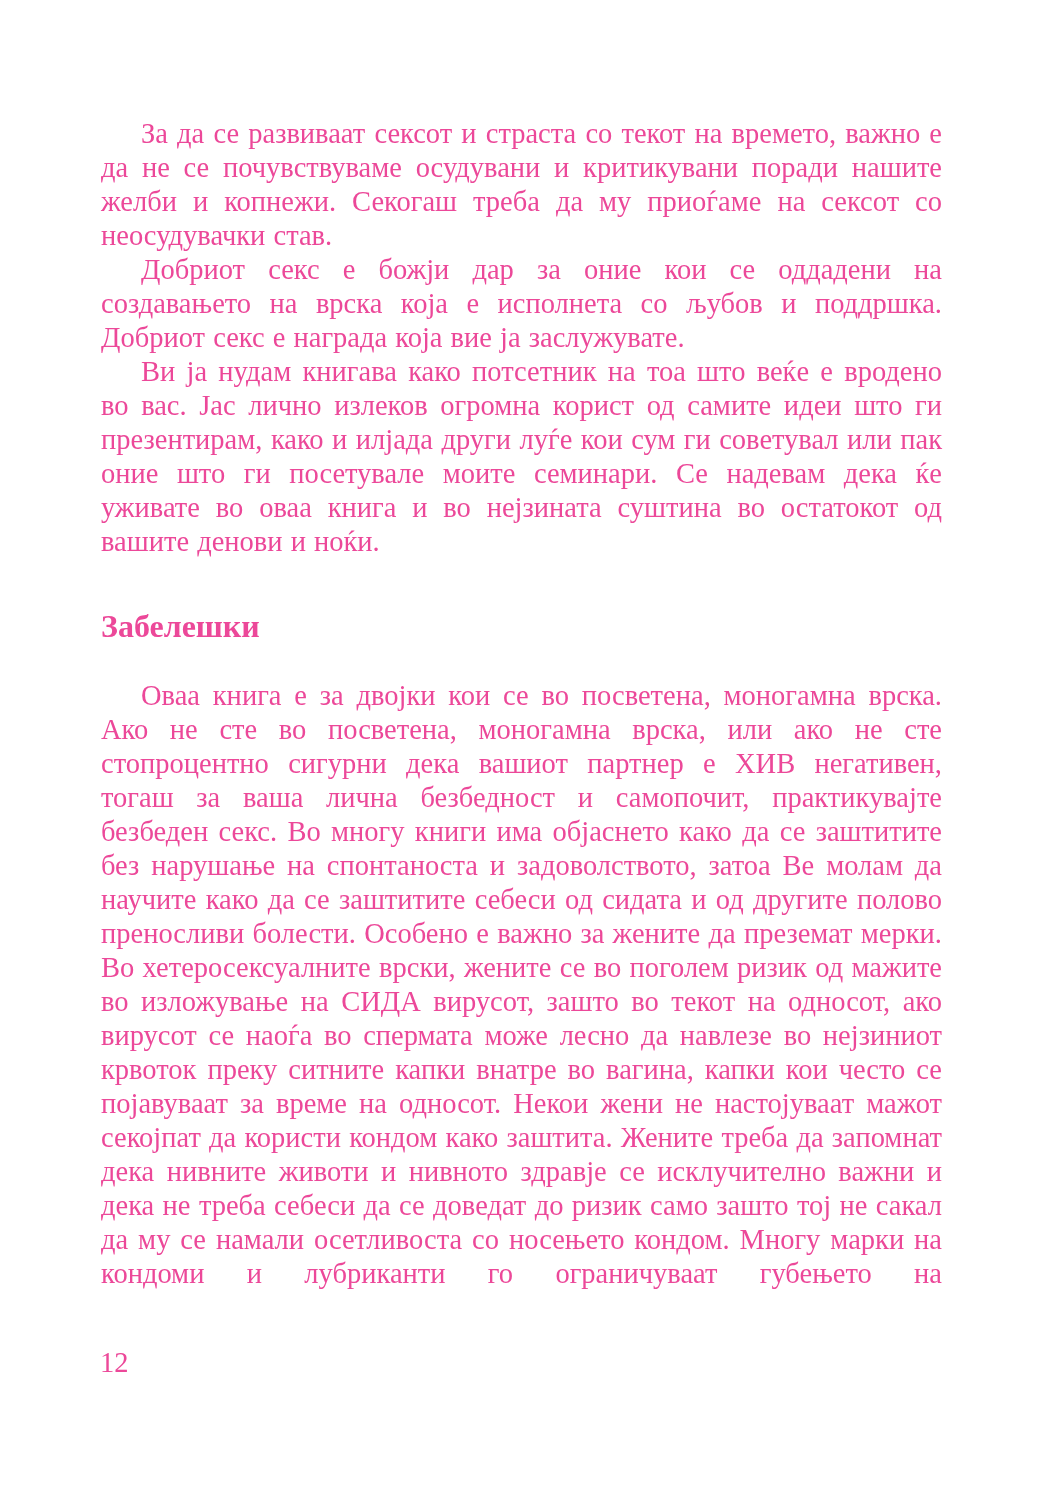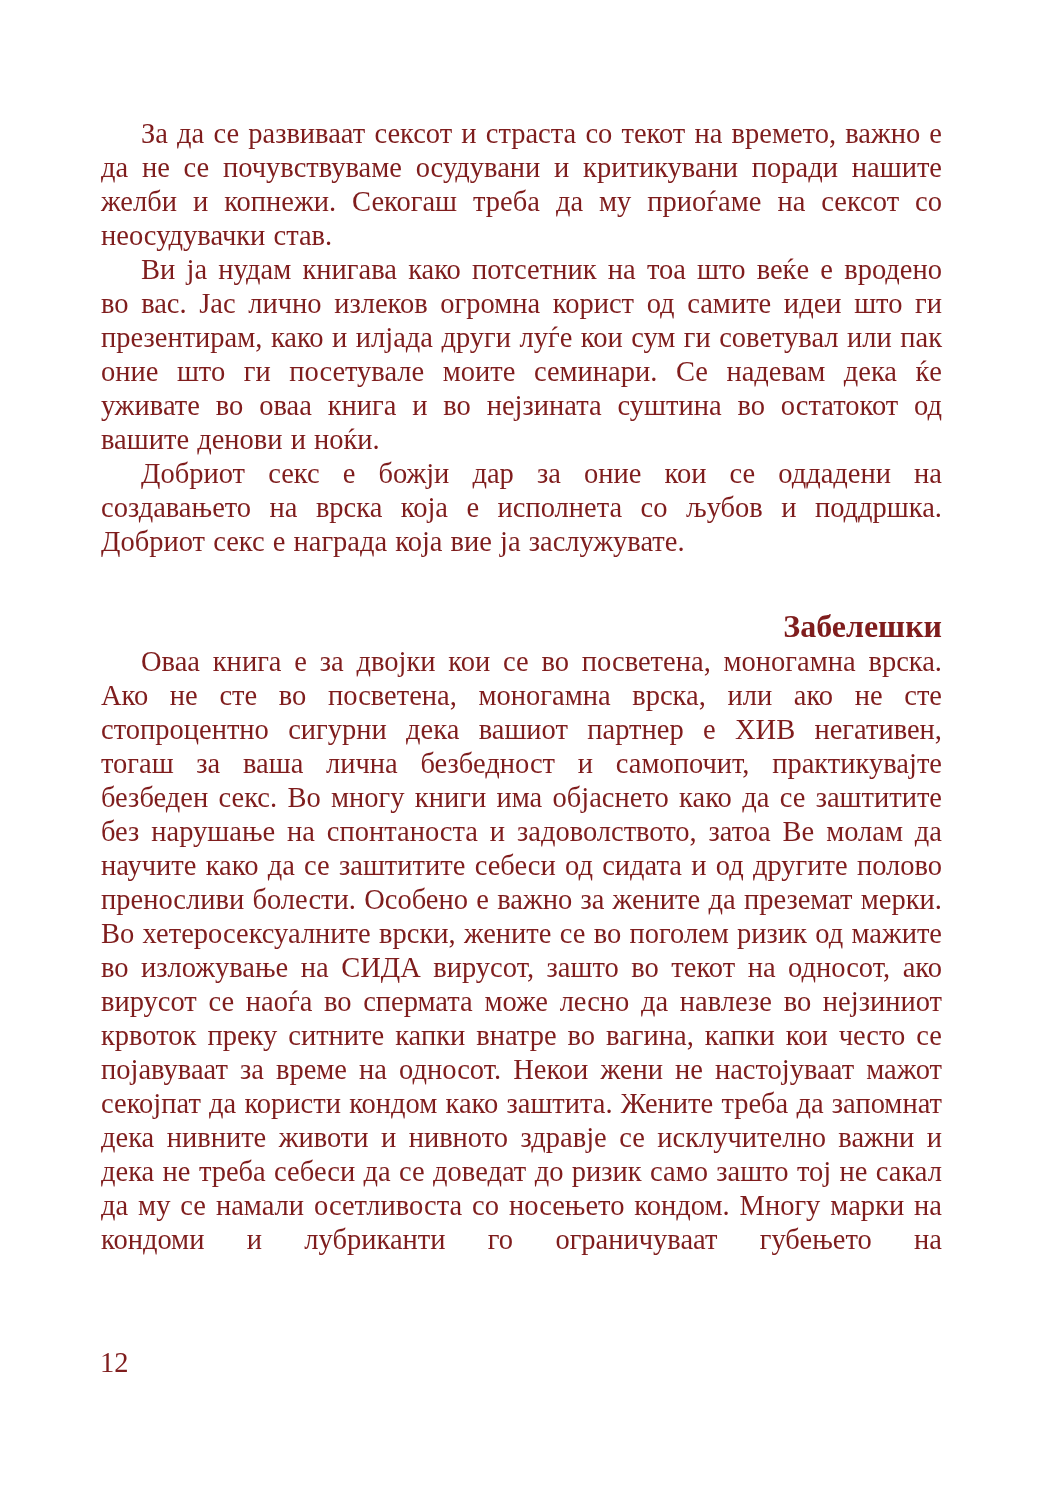--- a/index.html
+++ b/index.html
@@ -5,21 +5,21 @@
   html, body {
     margin: 0;
     padding: 0;
     background: #ffffff;
   }
   .page {
     position: relative;
     width: 1046px;
     height: 1502px;
     background: #ffffff;
-    color: #7f1d1d;
+    color: #ec4899;
     font-family: "Liberation Serif", serif;
     overflow: hidden;
   }
   .content {
     position: absolute;
     left: 101px;
     top: 117px;
     width: 841px;
   }
   .par {
@@ -35,39 +35,39 @@
     font-size: 28.5px;
     line-height: 34px;
     text-align: right;
     text-indent: 0;
   }
   .heading {
     margin: 48px 0 0 0;
     font-size: 32px;
     line-height: 38px;
     font-weight: bold;
-    text-align: right;
   }
   .notes {
+    margin-top: 34px;
     
     text-align-last: justify;
   }
   .page-number {
     position: absolute;
     left: 100px;
     top: 1346px;
     font-size: 28.5px;
     line-height: 34px;
   }
 </style>
 </head>
 <body>
 
 <div class="page">
   <main class="content">
     <p class="par">За да се развиваат сексот и страста со текот на времето, важно е да не се почувствуваме осудувани и критикувани поради нашите желби и копнежи. Секогаш треба да му приоѓаме на сексот со неосудувачки став.</p>
+    <p class="par">Добриот секс е божји дар за оние кои се оддадени на создавањето на врска која е исполнета со љубов и поддршка. Добриот секс е награда која вие ја заслужувате.</p>
     <p class="par">Ви ја нудам книгава како потсетник на тоа што веќе е вродено во вас. Јас лично излеков огромна корист од самите идеи што ги презентирам, како и илјада други луѓе кои сум ги советувал или пак оние што ги посетувале моите семинари. Се надевам дека ќе уживате во оваа книга и во нејзината суштина во остатокот од вашите денови и ноќи.</p>
-    <p class="par">Добриот секс е божји дар за оние кои се оддадени на создавањето на врска која е исполнета со љубов и поддршка. Добриот секс е награда која вие ја заслужувате.</p>
     <h2 class="heading">Забелешки</h2>
     <p class="par notes">Оваа книга е за двојки кои се во посветена, моногамна врска. Ако не сте во посветена, моногамна врска, или ако не сте стопроцентно сигурни дека вашиот партнер е ХИВ негативен, тогаш за ваша лична безбедност и самопочит, практикувајте безбеден секс. Во многу книги има објаснето како да се заштитите без нарушање на спонтаноста и задоволството, затоа Ве молам да научите како да се заштитите себеси од сидата и од другите полово преносливи болести. Особено е важно за жените да преземат мерки. Во хетеросексуалните врски, жените се во поголем ризик од мажите во изложување на СИДА вирусот, зашто во текот на односот, ако вирусот се наоѓа во спермата може лесно да навлезе во нејзиниот крвоток преку ситните капки внатре во вагина, капки кои често се појавуваат за време на односот. Некои жени не настојуваат мажот секојпат да користи кондом како заштита. Жените треба да запомнат дека нивните животи и нивното здравје се исклучително важни и дека не треба себеси да се доведат до ризик само зашто тој не сакал да му се намали осетливоста со носењето кондом. Многу марки на кондоми и лубриканти го ограничуваат губењето на</p>
   </main>
   <div class="page-number">12</div>
 </div>
 
 </body></html>

